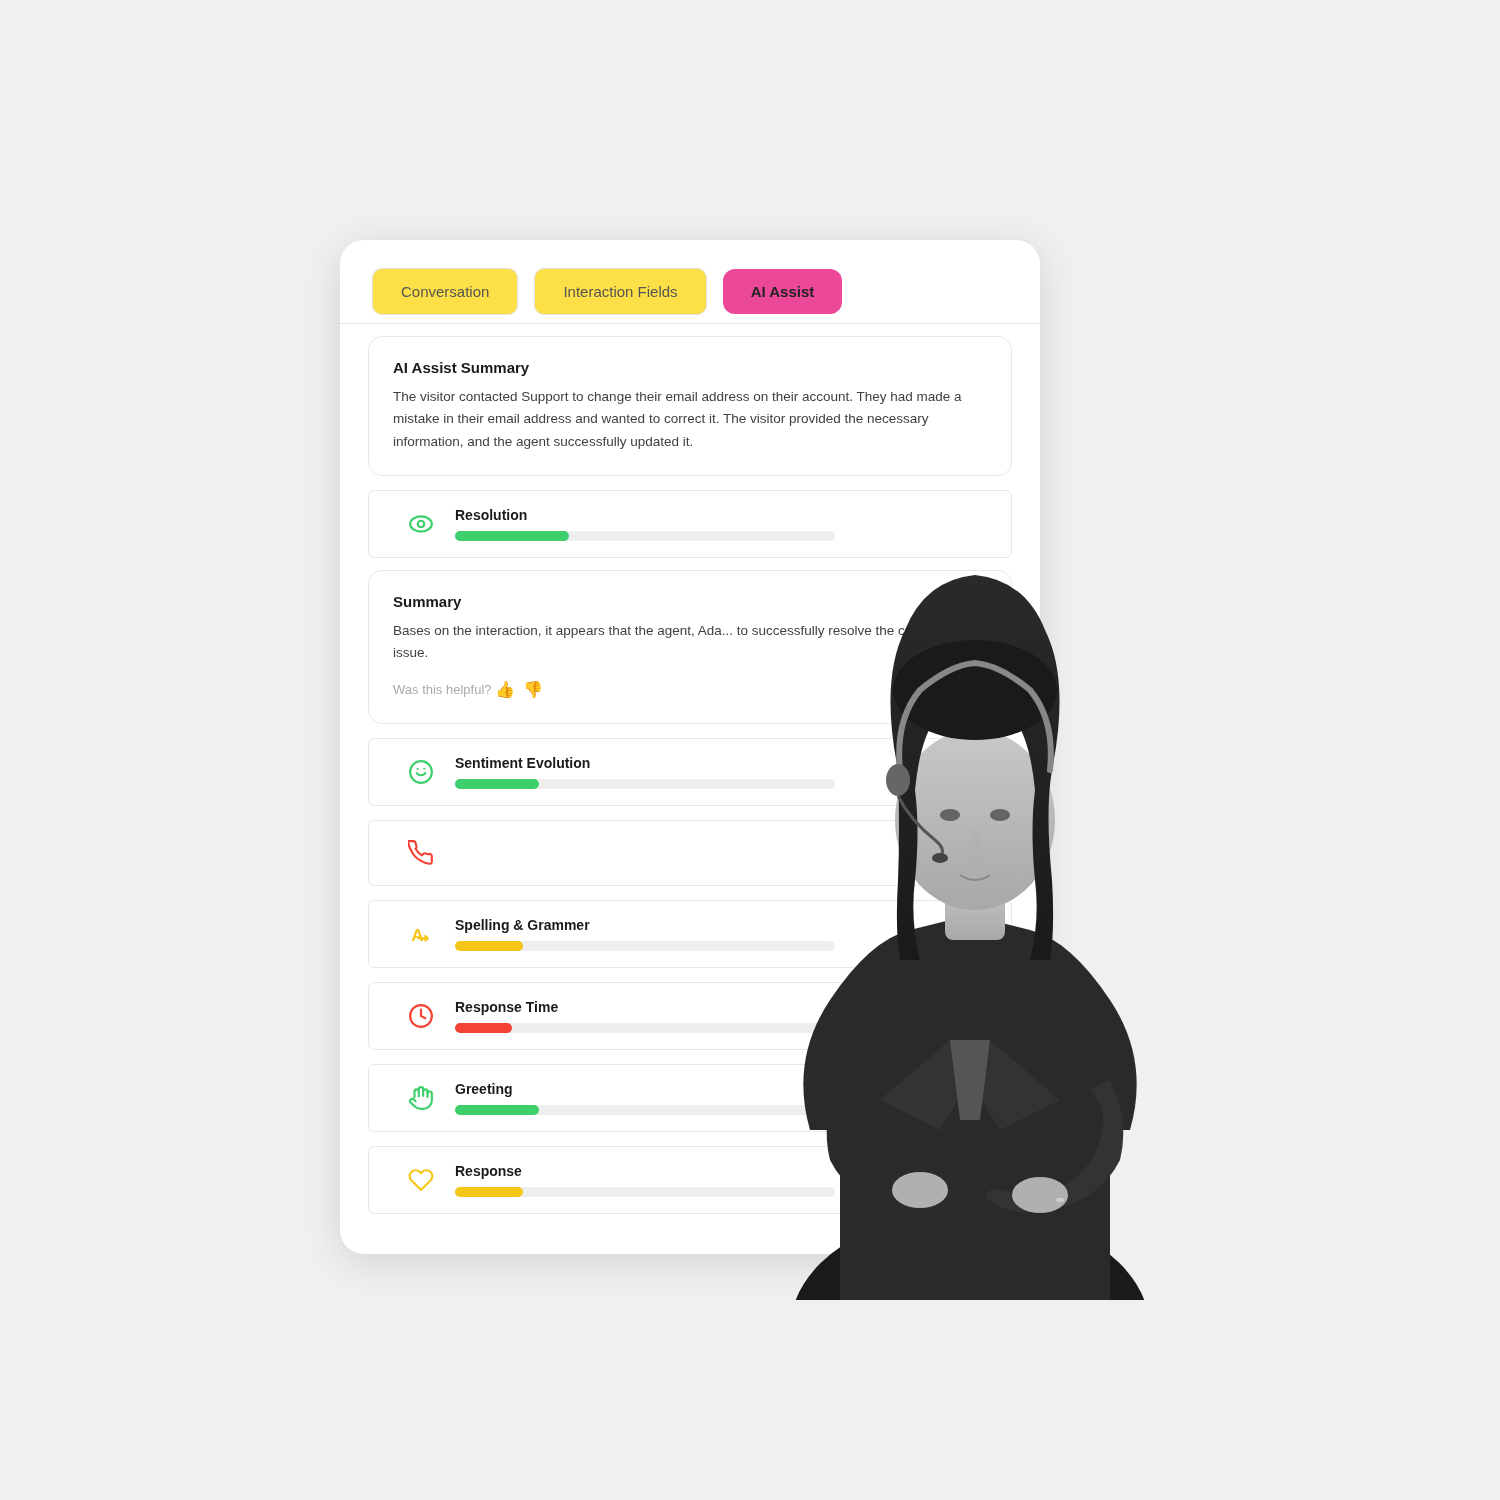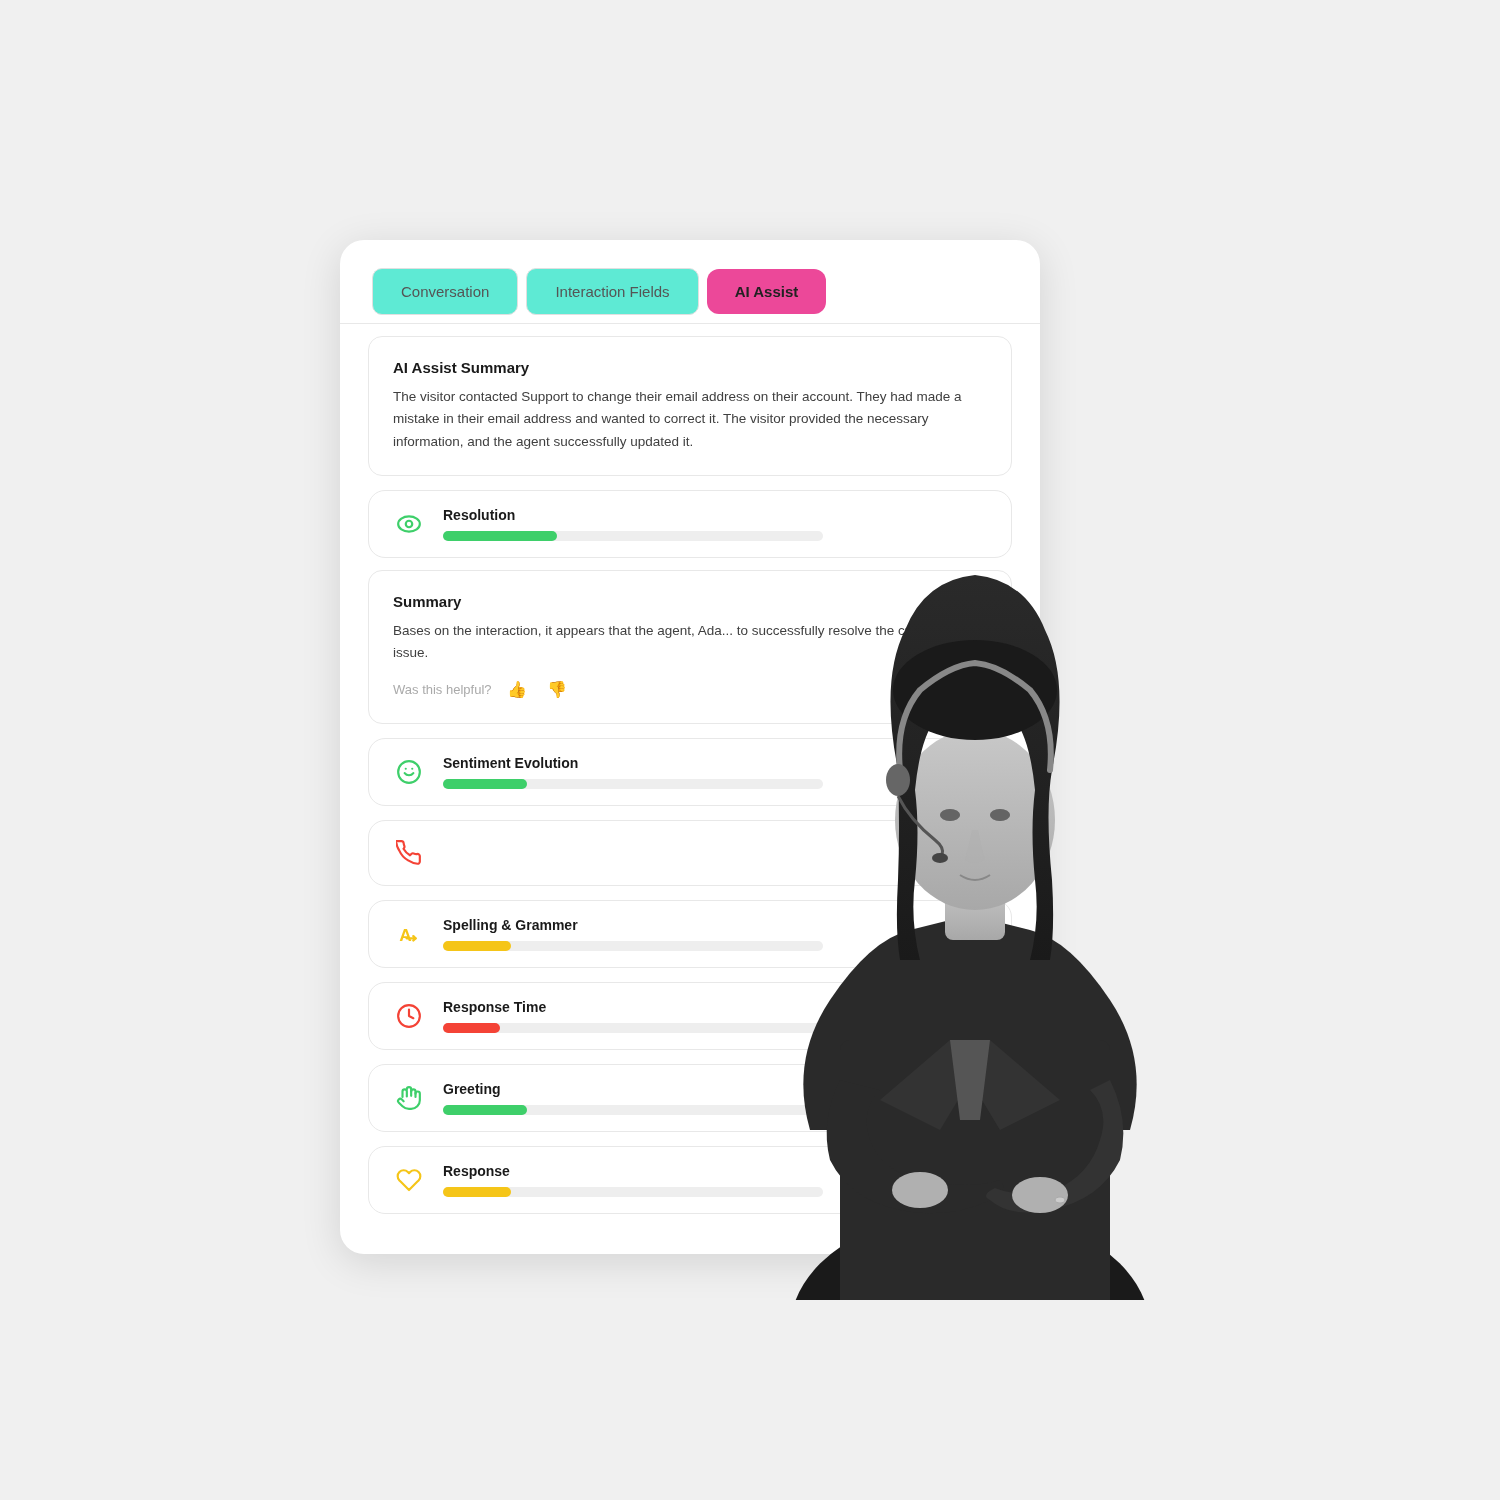--- a/index.html
+++ b/index.html
@@ -52,24 +52,24 @@
 
     .tab.active {
       background: #ec4899;
       color: #222;
       font-weight: 700;
       border-radius: 12px;
       margin-bottom: 8px;
     }
 
     .tab:not(.active) {
-      background: #5eead4;
+      background: #fde047;
       border: 1px solid #e0e0e0;
       border-radius: 10px;
-      margin-right: 8px;
+      margin-right: 16px;
       margin-bottom: 8px;
     }
 
     
     .content {
       padding: 0 28px;
     }
 
     
     .section-card {
@@ -90,23 +90,23 @@
       font-size: 13.5px;
       color: #404040;
       line-height: 1.65;
     }
 
     
     .metric-row {
       display: flex;
       align-items: center;
       gap: 18px;
-      padding: 16px 24px;
+      padding: 16px 36px;
       border: 1px solid #e8e8e8;
-      border-radius: 17px;
+      border-radius: 6px;
       margin-top: 14px;
     }
 
     .metric-icon {
       width: 32px;
       height: 32px;
       display: flex;
       align-items: center;
       justify-content: center;
       font-size: 20px;
@@ -139,21 +139,20 @@
     }
 
     .bar-green  { background: #3ecf6a; }
     .bar-red    { background: #f44336; }
     .bar-yellow { background: #f5c518; }
 
     
     .helpful-row {
       display: flex;
       align-items: center;
-      gap: 12px;
       margin-top: 14px;
     }
 
     .helpful-label {
       font-size: 13px;
       color: #aaa;
     }
 
     .helpful-btn {
       background: none;

